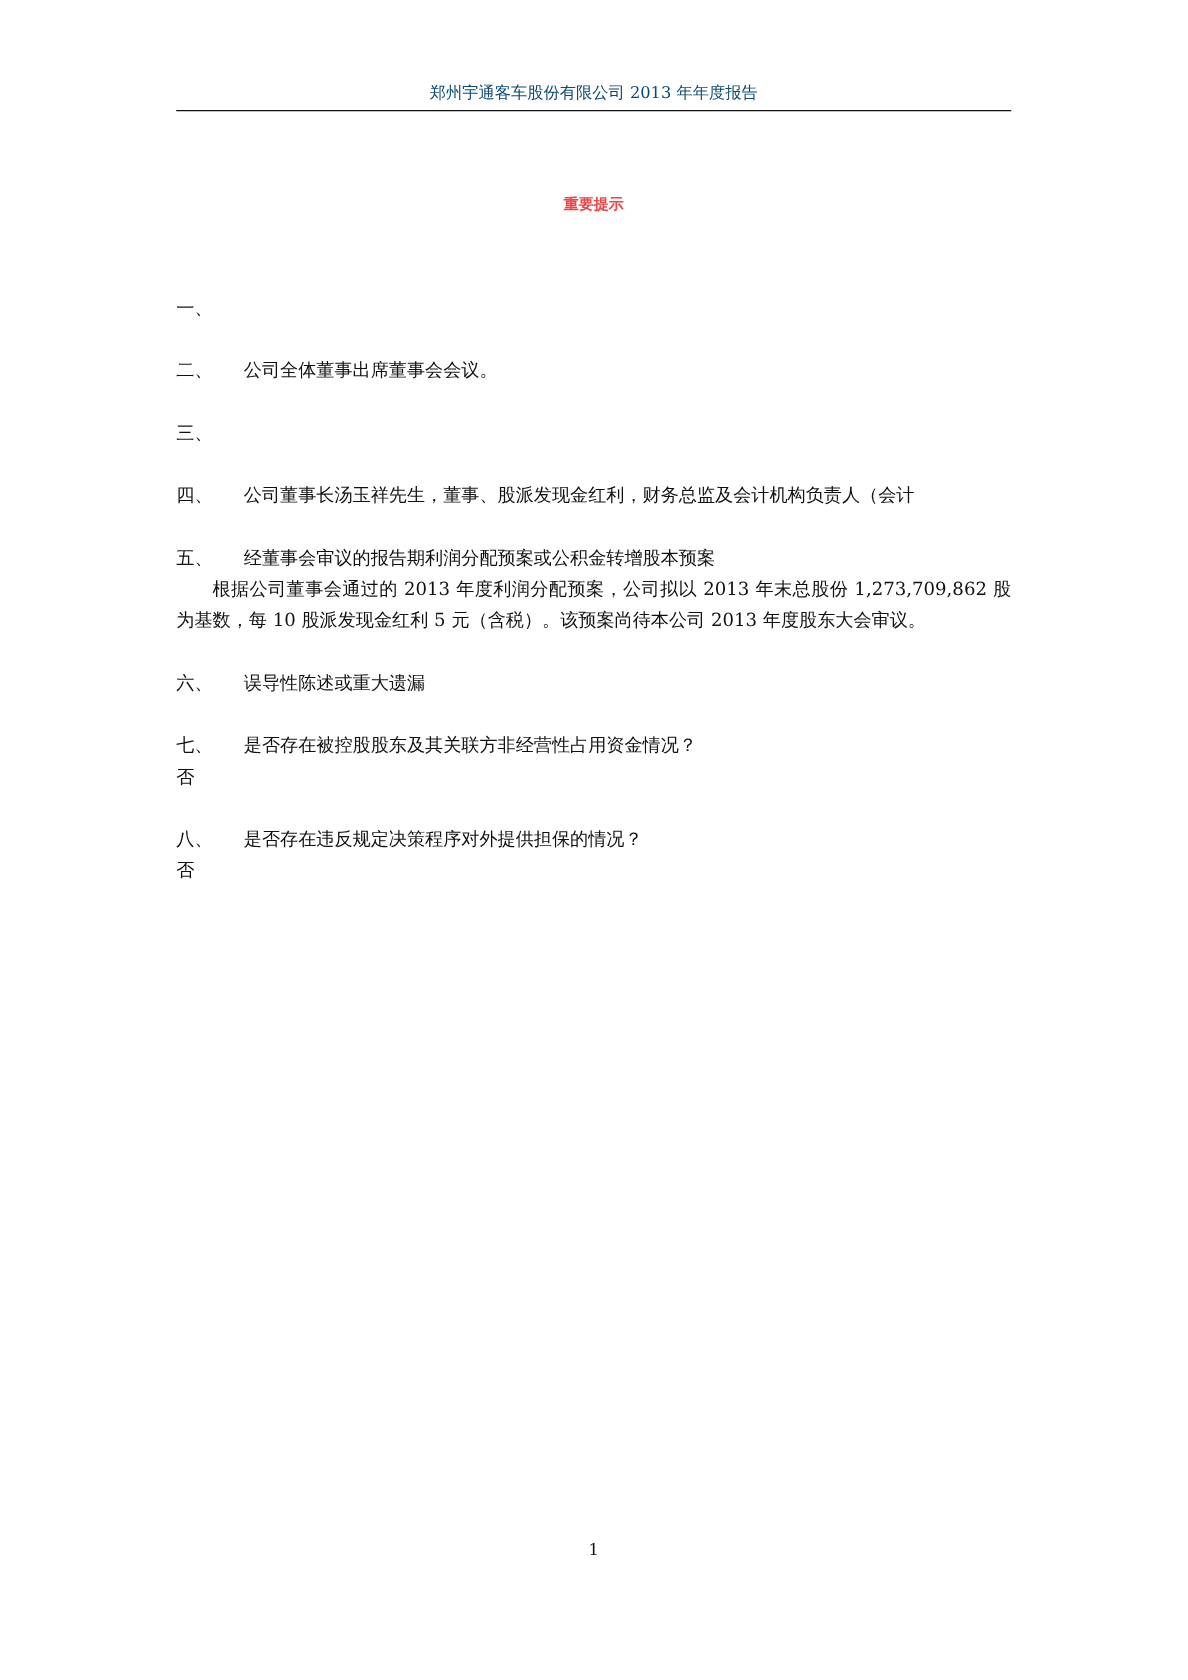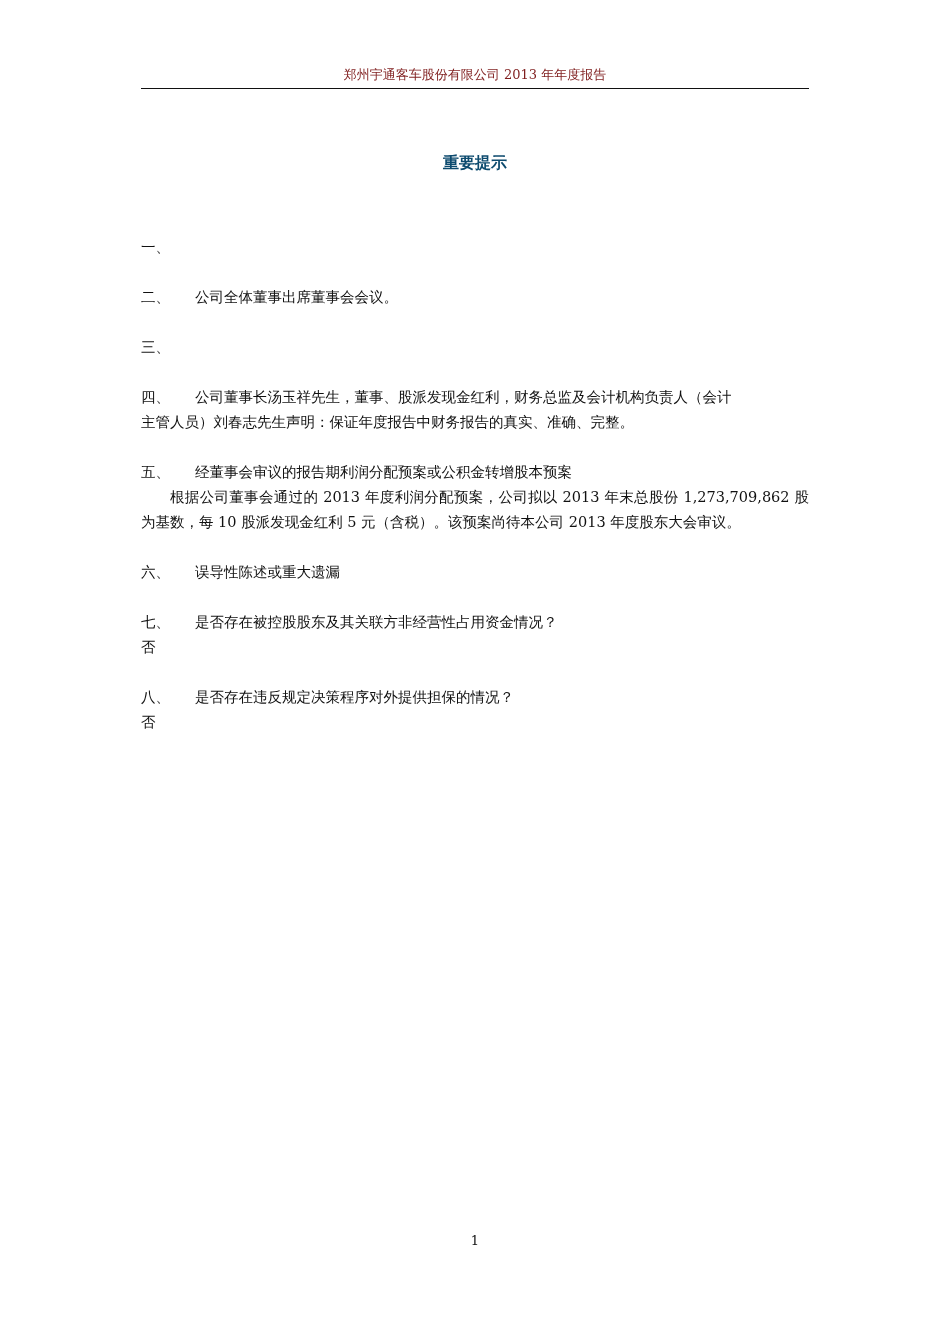--- a/index.html
+++ b/index.html
@@ -16,41 +16,41 @@
       color: #111111;
     }
     .page-header {
       position: absolute;
       left: 141px;
       top: 66px;
       width: 668px;
       text-align: center;
       font-size: 13px;
       line-height: 18px;
-      color: #7f1d1d;
+      color: #0c4a6e;
     }
     .header-rule {
       position: absolute;
       left: 141px;
       top: 88px;
       width: 668px;
       height: 0;
       border-top: 1.5px solid #111111;
     }
     .doc-title {
       position: absolute;
       left: 141px;
       top: 150px;
       width: 668px;
       text-align: center;
       font-family: "DejaVu Sans", "Liberation Sans", sans-serif;
       font-weight: bold;
-      font-size: 16px;
+      font-size: 12px;
       line-height: 26px;
-      color: #0c4a6e;
+      color: #ef4444;
     }
     .content {
       position: absolute;
       left: 141px;
       top: 235px;
       width: 668px;
       font-size: 14.5px;
       line-height: 25px;
     }
     .item {
@@ -111,21 +111,20 @@
     <div class="item-head">
       <span class="num">三、</span>
     </div>
   </div>
 
   <div class="item">
     <div class="item-head">
       <span class="num">四、</span>
       <span>公司董事长汤玉祥先生，董事、股派发现金红利，财务总监及会计机构负责人（会计</span>
     </div>
-    <div>主管人员）刘春志先生声明：保证年度报告中财务报告的真实、准确、完整。</div>
   </div>
 
   <div class="item">
     <div class="item-head">
       <span class="num">五、</span>
       <span>经董事会审议的报告期利润分配预案或公积金转增股本预案</span>
     </div>
     <div class="para">根据公司董事会通过的 2013 年度利润分配预案，公司拟以 2013 年末总股份 1,273,709,862 股为基数，每 10 股派发现金红利 5 元（含税）。该预案尚待本公司 2013 年度股东大会审议。</div>
   </div>
 

